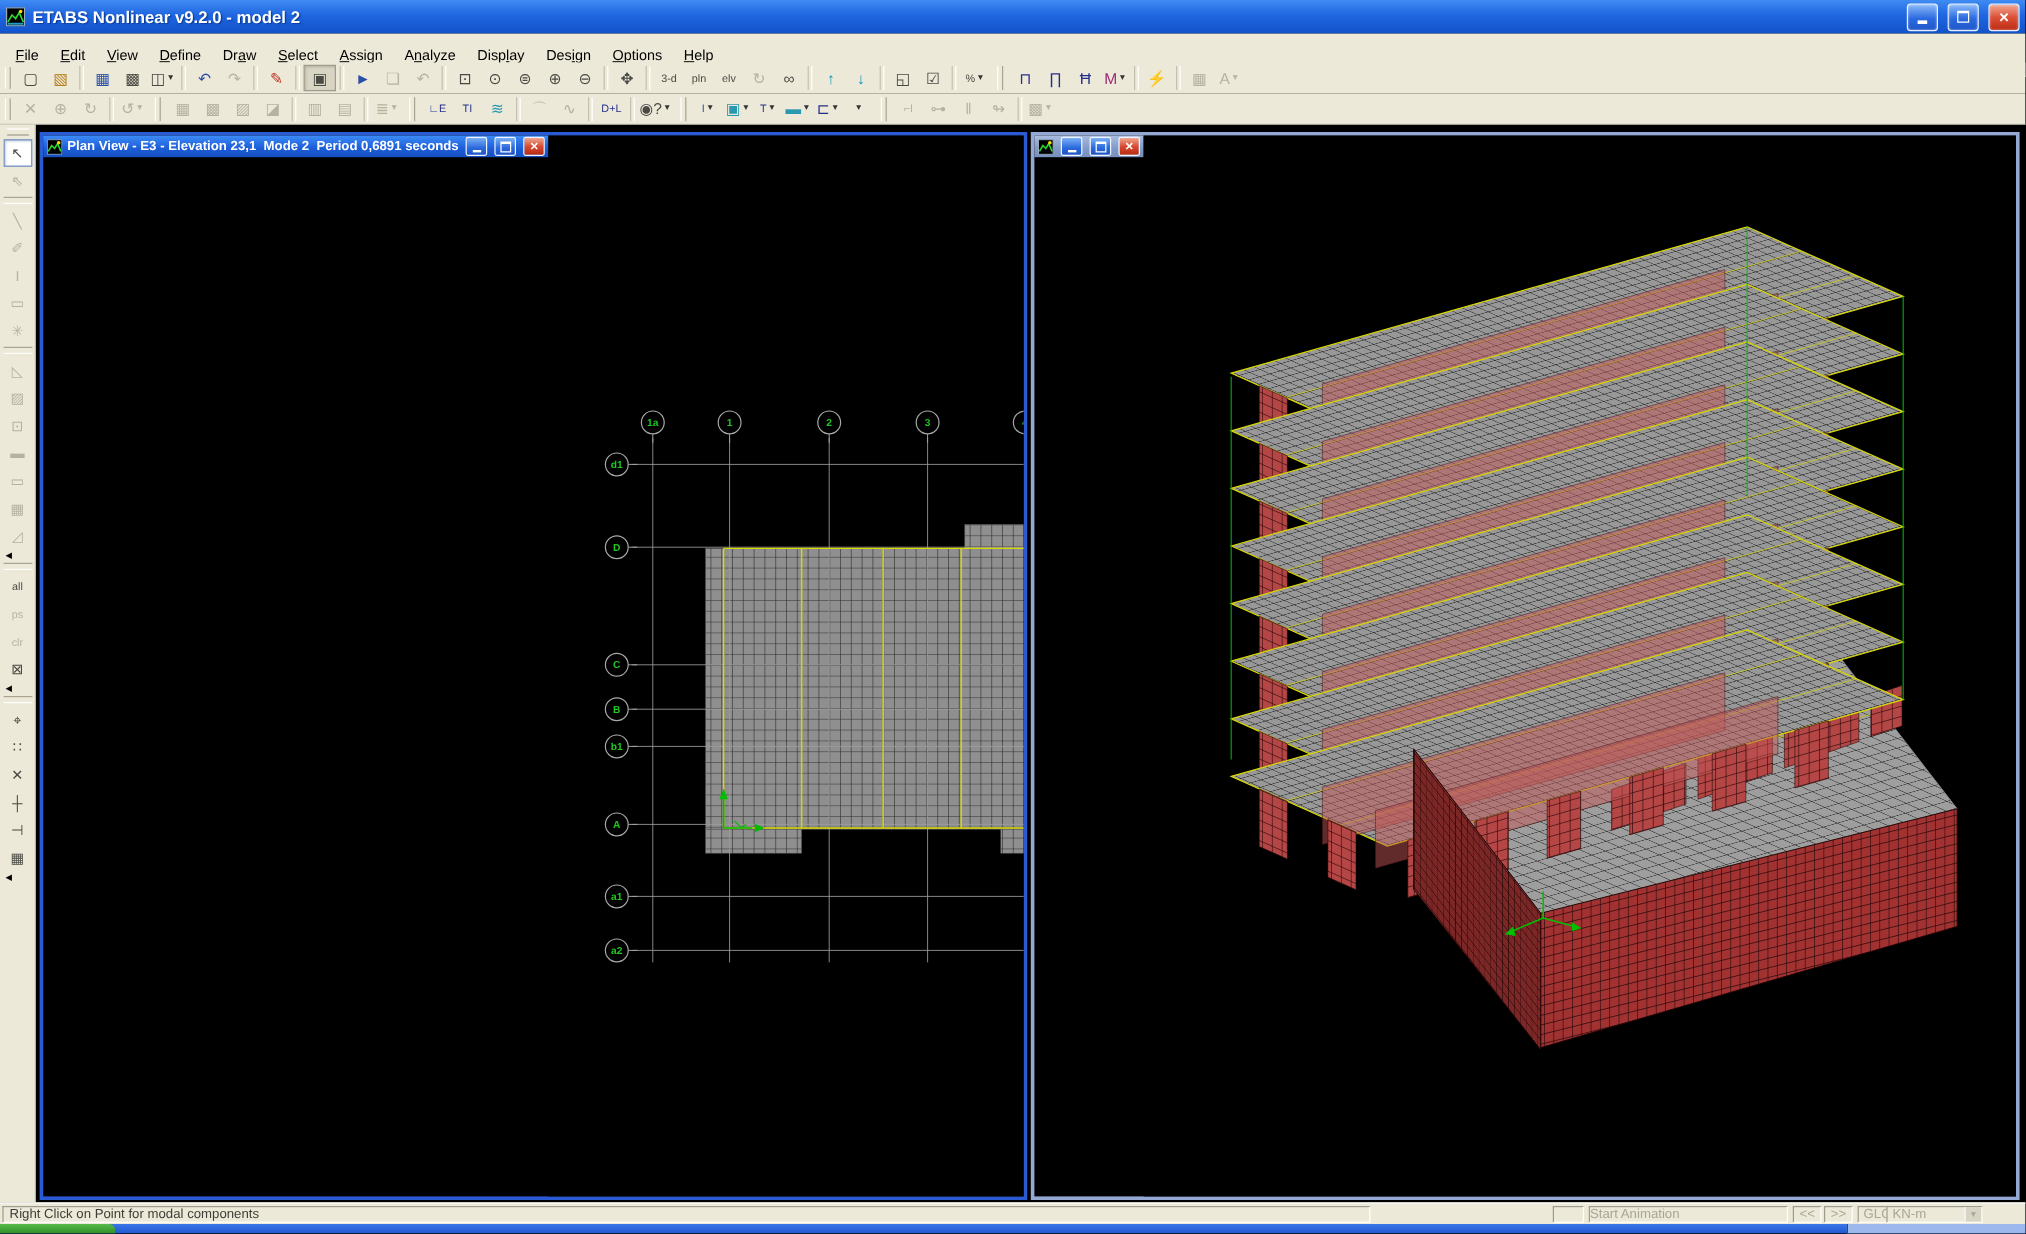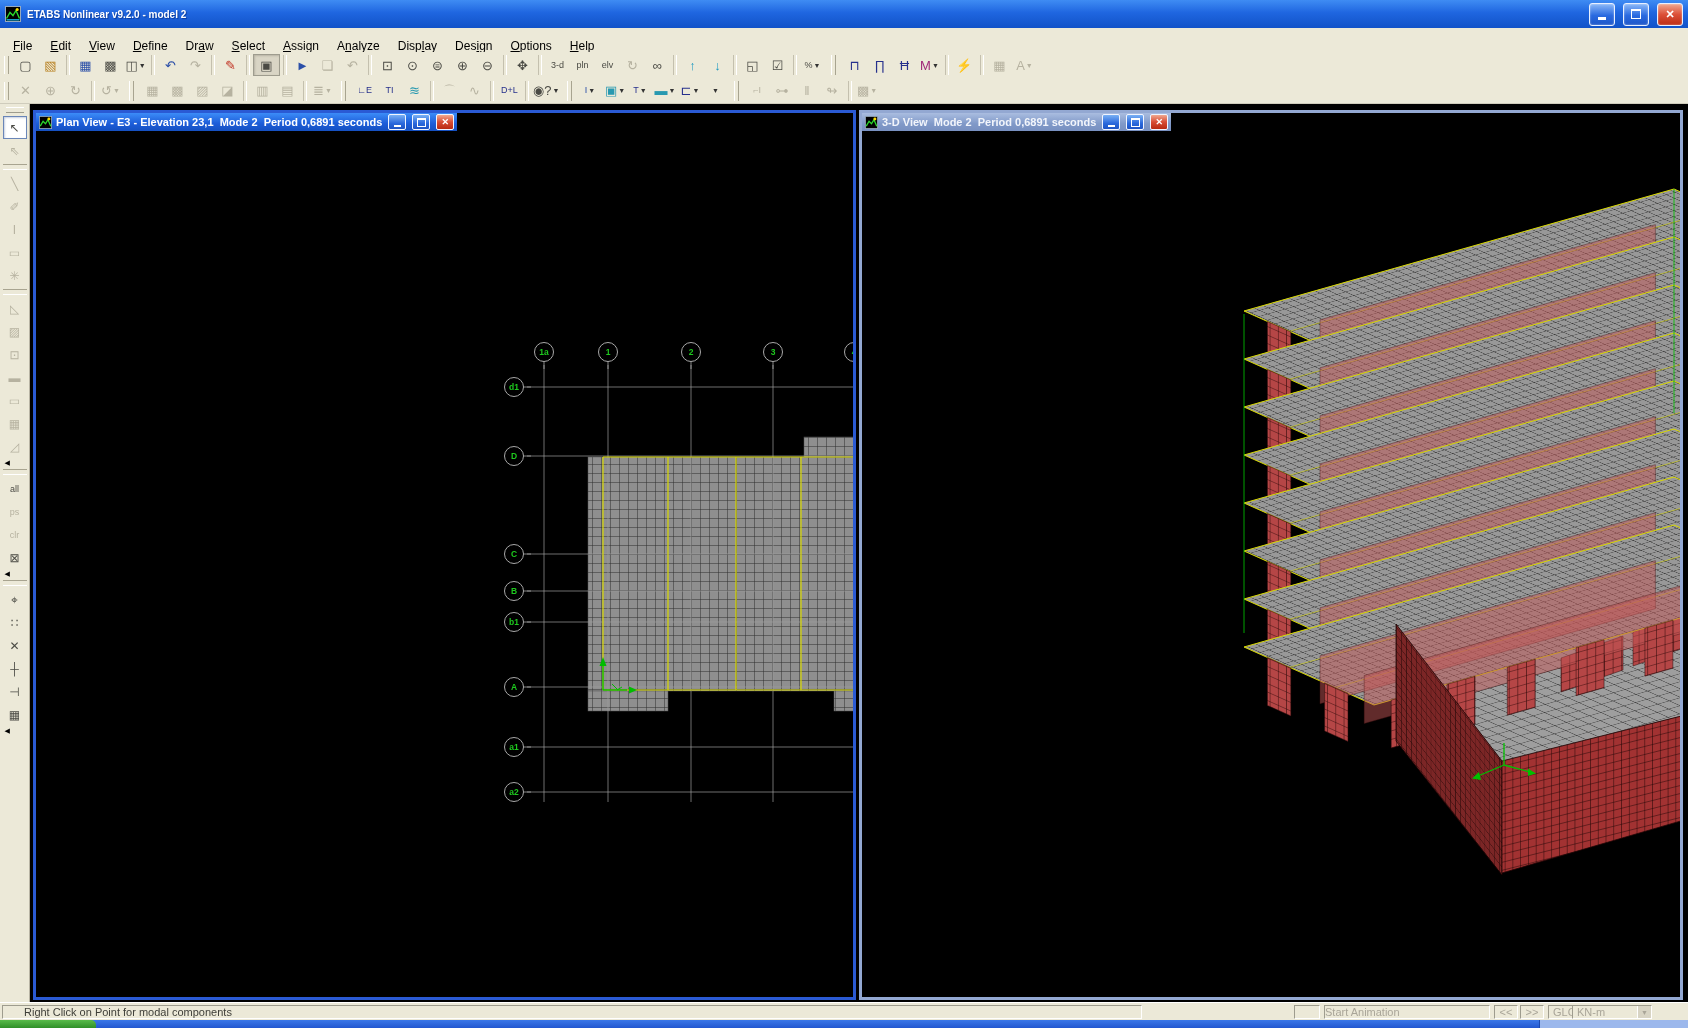--- a/index.html
+++ b/index.html
@@ -2,21 +2,21 @@
 <html><head>
 <meta charset="utf-8">
 <style>
   html,body{margin:0;padding:0}
   body{width:1688px;height:1028px;overflow:hidden;background:#000;position:relative;
        font-family:"Liberation Sans",sans-serif;-webkit-font-smoothing:antialiased}
   
   .titlebar{position:absolute;left:0;top:0;width:1688px;height:28px;
     background:linear-gradient(180deg,#3f8cf3 0%,#1f66e0 45%,#1152c8 100%);
     display:flex;align-items:center;padding:0 5px;box-sizing:border-box;gap:6px}
-  .titlebar .title{color:#fff;font-weight:bold;font-size:10px;flex:1;
+  .titlebar .title{color:#fff;font-weight:bold;font-size:14px;flex:1;
     text-shadow:1px 1px 1px #0a3a9a;white-space:pre}
   .winbtn{width:24px;height:21px;border-radius:3px;border:1px solid #e8f0ff;margin-left:2px;
     display:flex;align-items:center;justify-content:center;color:#fff;font-size:11px;font-weight:bold;
     box-shadow:inset 0 0 2px rgba(255,255,255,.6)}
   .winbtn.minb,.winbtn.maxb{background:linear-gradient(180deg,#8ab8f8,#2a6ae0 55%,#1e56c8)}
   .winbtn.closeb{background:linear-gradient(180deg,#f0a890,#dc5038 50%,#bc2c14)}
   .minglyph{display:block;width:8px;height:3px;background:#fff;margin-top:9px}
   .maxglyph{display:block;width:8px;height:7px;border:1px solid #fff;border-top-width:2px}
   
   .menubar{position:absolute;top:28px;left:0;width:1688px;height:36px;background:#ece9d8;
@@ -63,21 +63,21 @@
   .cb-blue{background:linear-gradient(180deg,#7ab0f4,#2a68dc 60%,#1e54c4)}
   .cb-red{background:linear-gradient(180deg,#f0a890,#d84c34 50%,#b82a12)}
   .cminglyph{display:block;width:7px;height:2px;background:#fff;margin-top:7px}
   .cmaxglyph{display:block;width:7px;height:6px;border:1px solid #fff;border-top-width:2px}
   .child-client{flex:1;background:#000;position:relative;overflow:hidden}
   .child-client svg{display:block}
   
   .statusbar{position:absolute;left:0;bottom:8px;width:1688px;height:18px;background:#ece9d8;border-top:1px solid #fff;box-sizing:border-box}
   .sp{position:absolute;top:2px;height:14px;border:1px solid;border-color:#9e9c8e #fff #fff #9e9c8e;
     font-size:11px;line-height:13px;box-sizing:border-box;background:#ece9d8}
-  #sb-msg{left:2px;width:1140px;color:#3e3e38;padding:0 21px}
+  #sb-msg{left:2px;width:1140px;color:#3e3e38;padding:0 5px}
   #sb-gap{left:1294px;width:26px}
   #sb-anim{left:1324px;width:166px;text-align:left;color:#a9a598}
   #sb-prev,#sb-next{width:24px;text-align:center;color:#a9a598}
   #sb-prev{left:1494px}#sb-next{left:1520px}
   .sb-combo{color:#a9a598;padding-left:4px;display:flex;justify-content:space-between;align-items:center}
   #sb-global{left:1548px;width:76px}
   #sb-units{left:1572px;width:80px}
   .combo-arr{width:13px;height:12px;background:#d8d4c4;border-left:1px solid #fff;font-size:7px;
     display:flex;align-items:center;justify-content:center;color:#a9a598}
   
@@ -520,21 +520,20 @@
     </div>
   </div>
 
   <div class="child" id="view3d-win">
     <div class="child-title">
       <svg class="app-icon" style="width:13px;height:13px" viewBox="0 0 16 16">
         <rect x="0.5" y="0.5" width="15" height="15" fill="#000" stroke="#9ab"></rect>
         <path d="M1.5,12.5 L5,6.5 L8,9.5 L11,4.5 L14.5,12.5" fill="none" stroke="#2bd82b" stroke-width="1.6"></path>
         <circle cx="12.2" cy="3.6" r="1.8" fill="#ffd800"></circle>
       </svg>
-      <span class="t">3-D View  Mode 2  Period 0,6891 seconds</span>
       <span class="child-btn cb-blue"><span class="cminglyph"></span></span>
       <span class="child-btn cb-blue"><span class="cmaxglyph"></span></span>
       <span class="child-btn cb-red">✕</span>
     </div>
     <div class="child-client">
       <svg id="v3d-svg" width="818" height="866" viewBox="0 0 818 866">
         <defs>
           <pattern id="sm" patternUnits="userSpaceOnUse" width="1" height="1" patternTransform="matrix(8.66,-2.46,8.22,3.67,0,0)">
             <rect width="1" height="1" fill="#989898"></rect>
             <path d="M0,0H1 M0,0V1" stroke="#1c1c1c" stroke-width="0.12" fill="none"></path>

